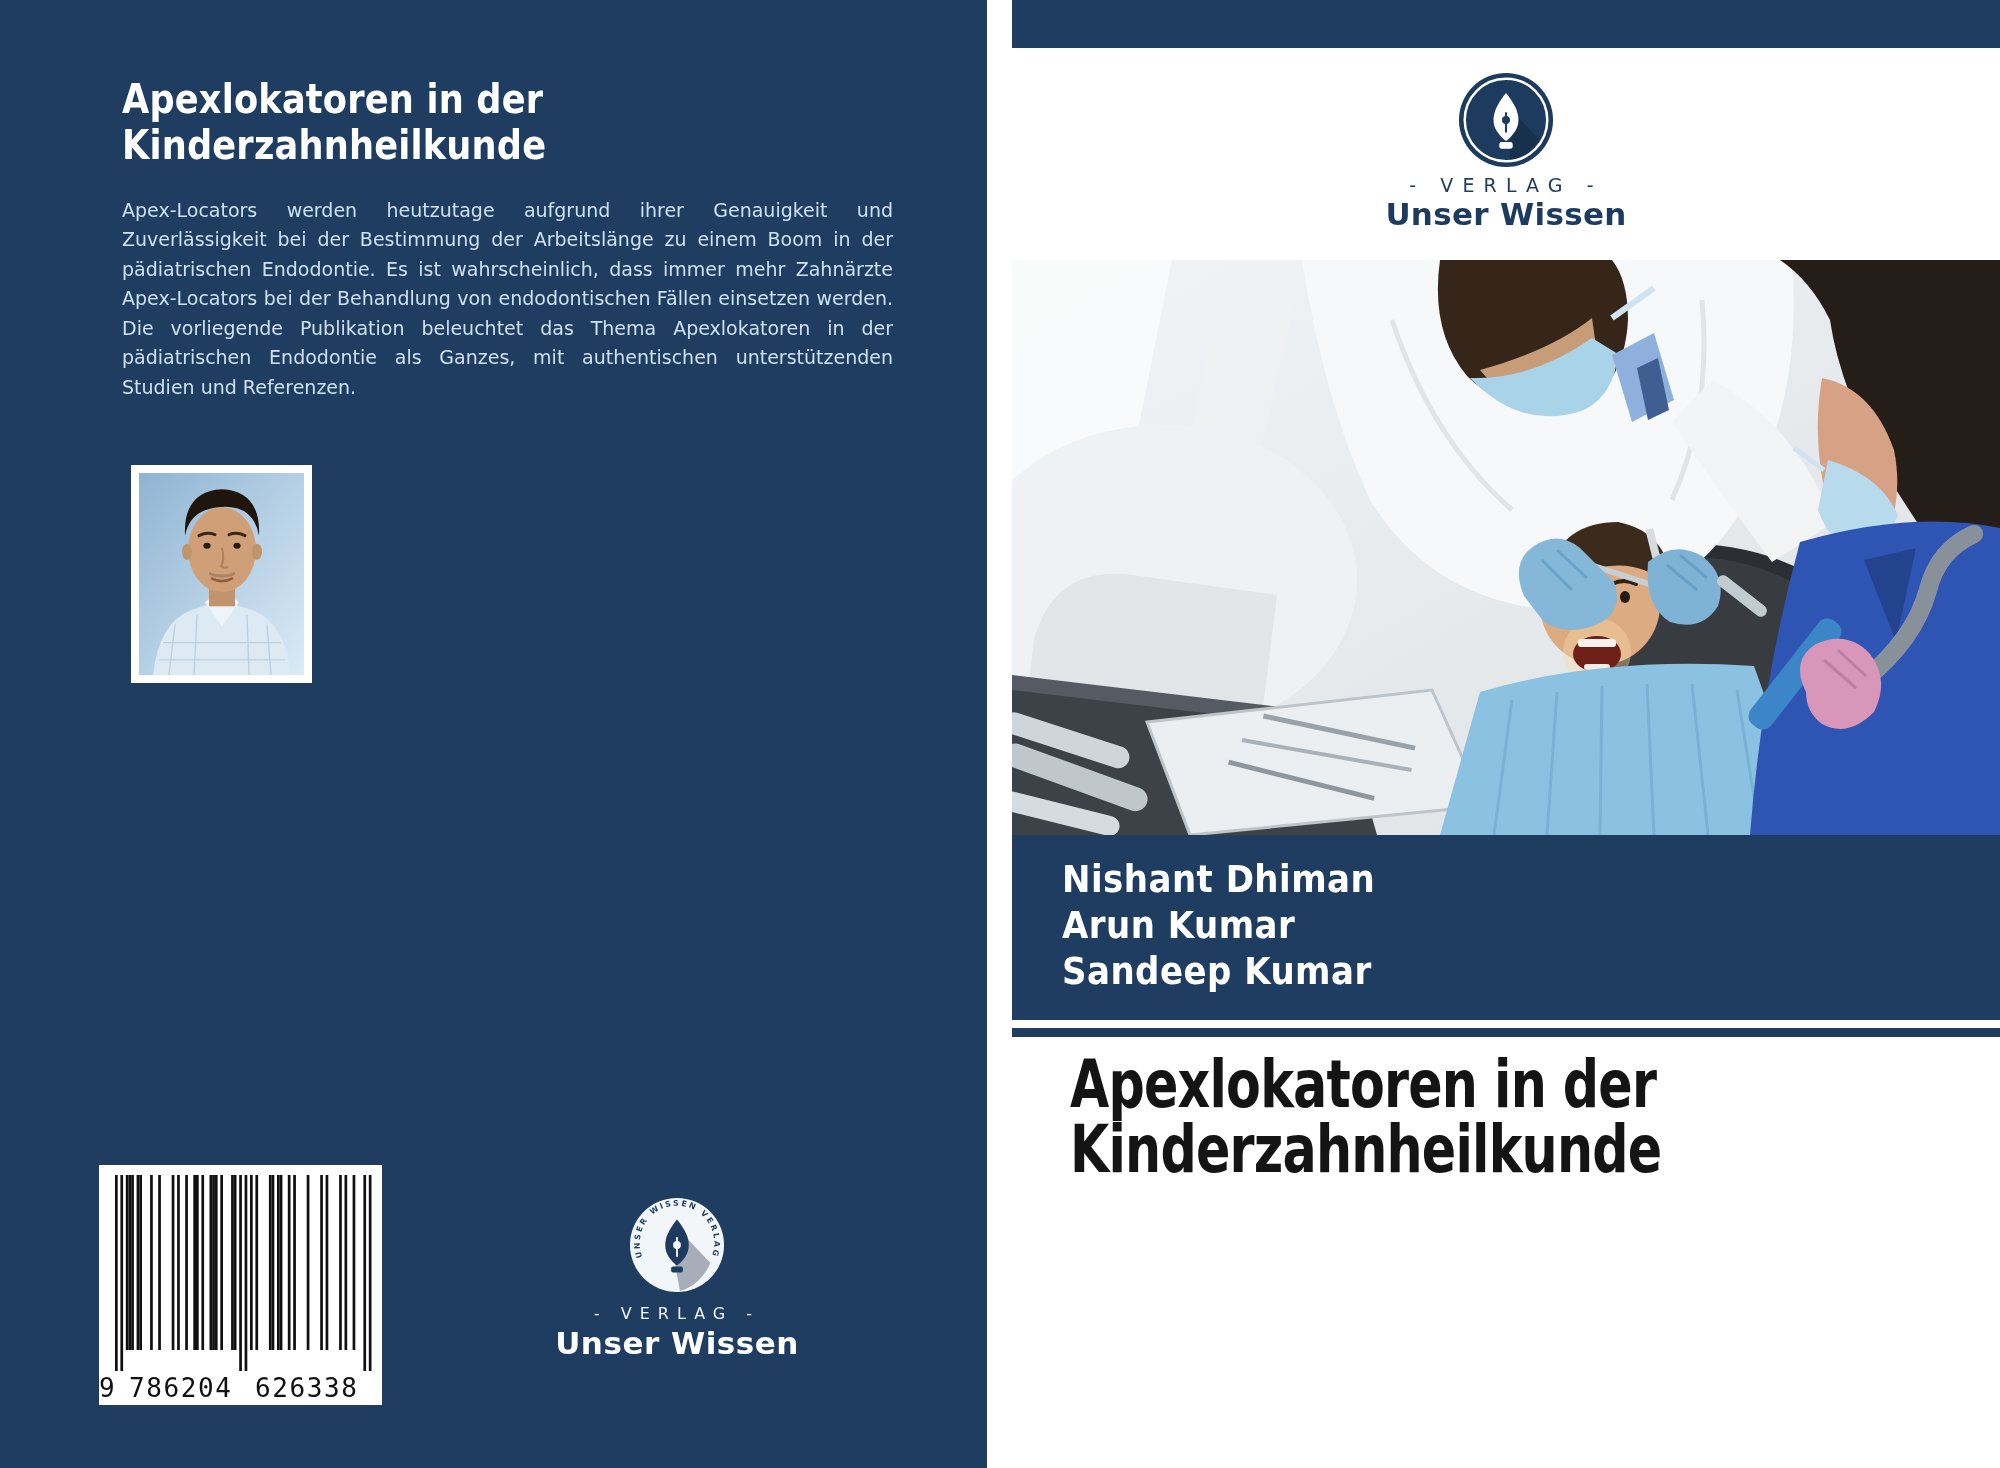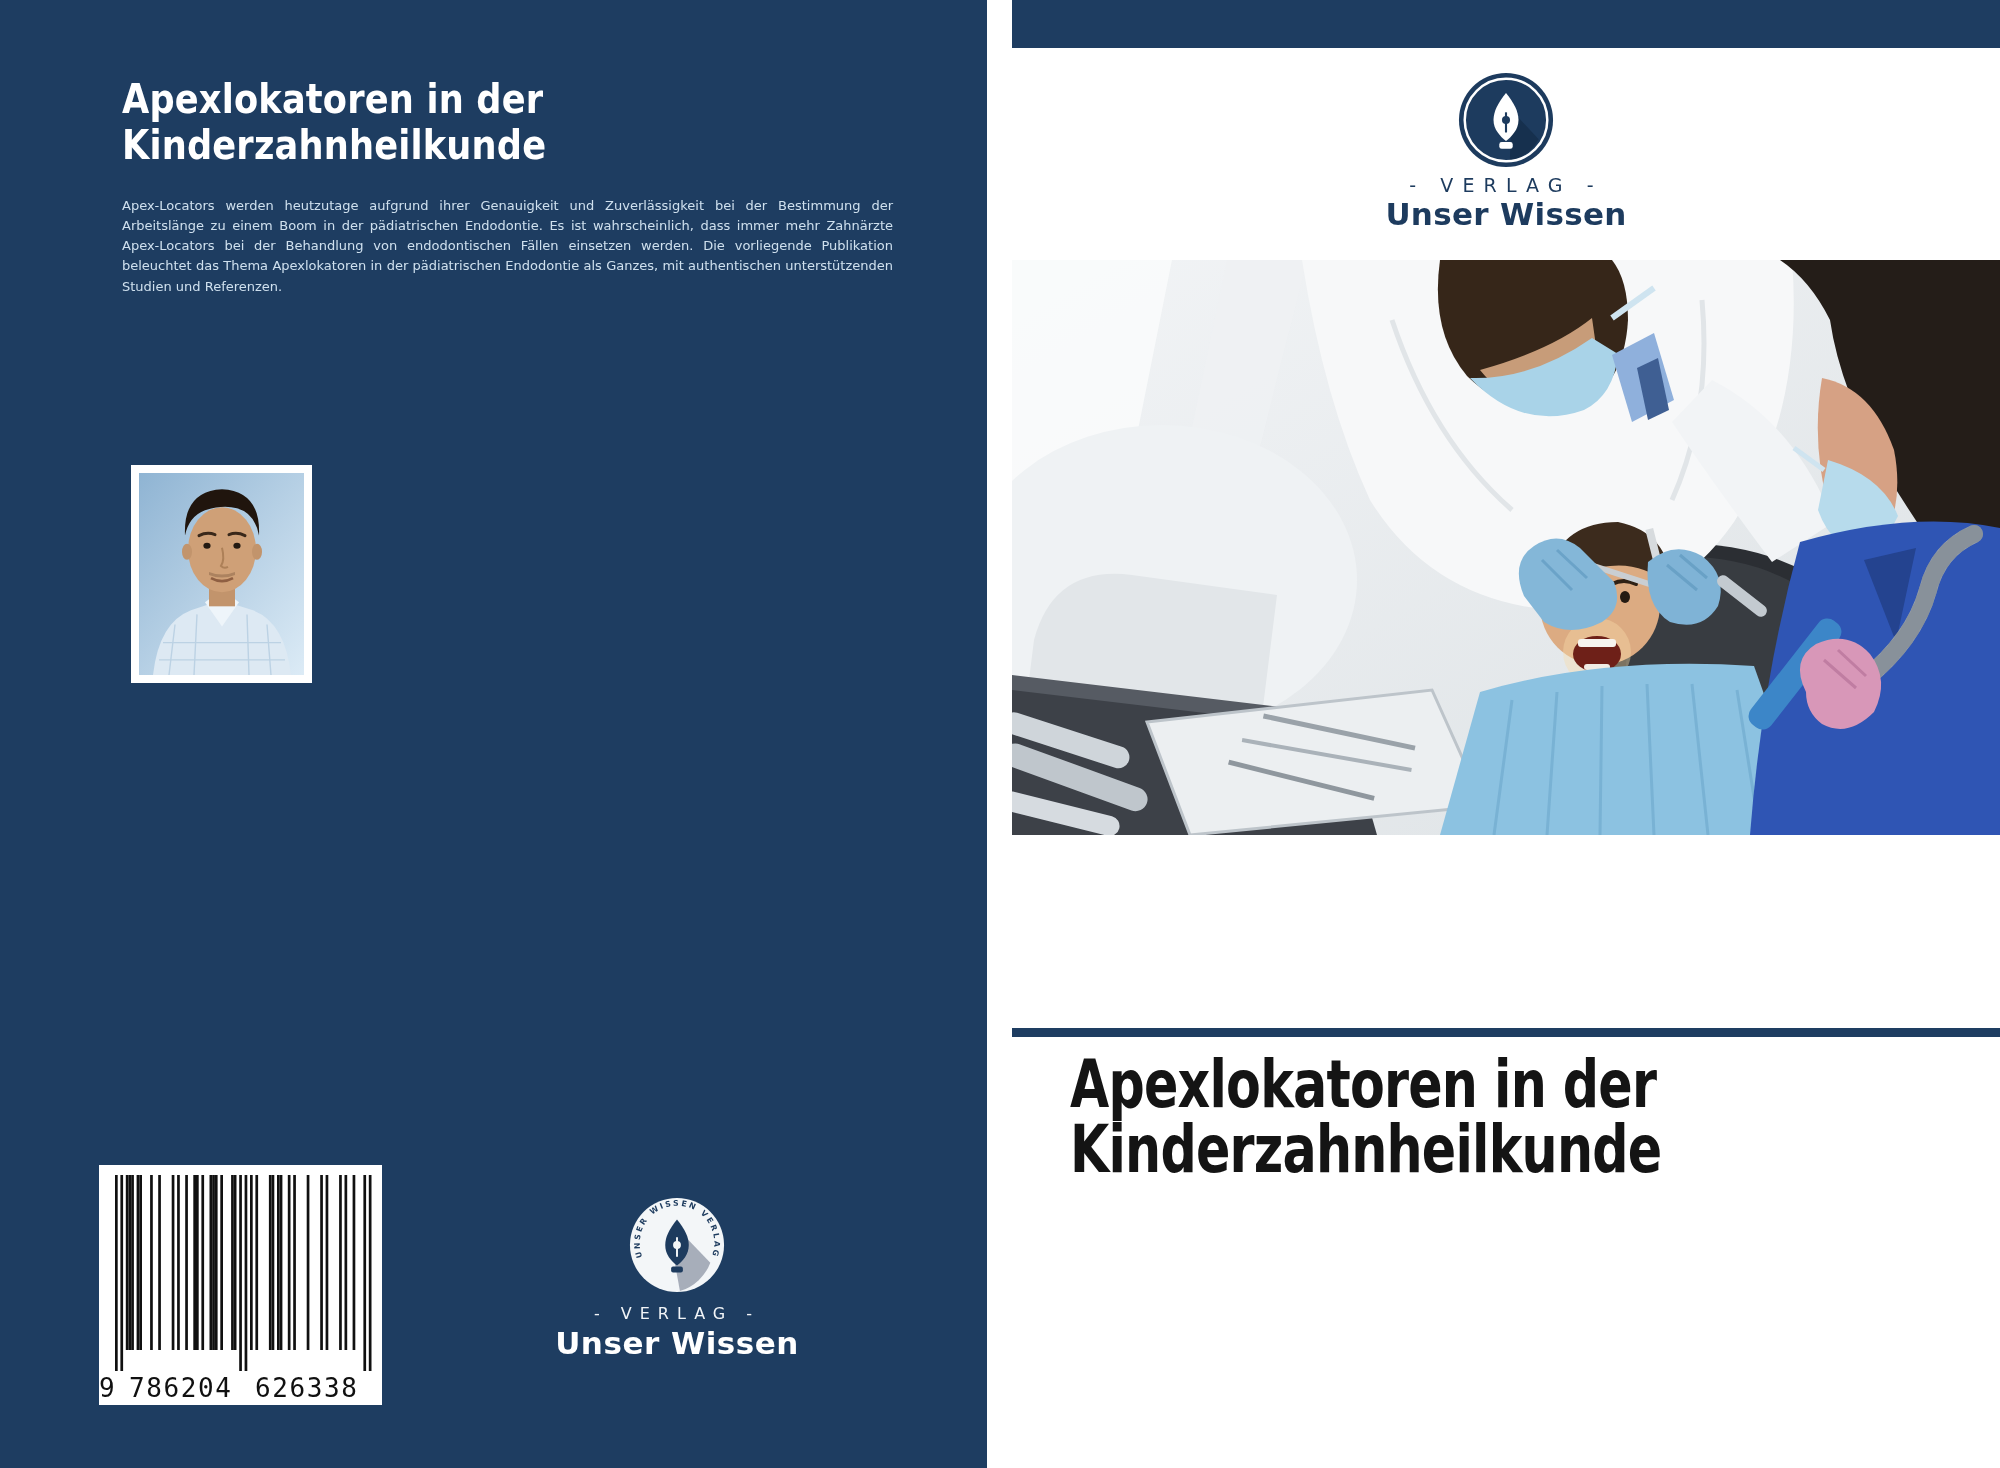--- a/index.html
+++ b/index.html
@@ -9,21 +9,21 @@
   html,body{margin:0;padding:0;background:#ffffff;}
   .cover{position:relative;width:2000px;height:1468px;background:#ffffff;
          font-family:"DejaVu Sans",sans-serif;overflow:hidden;}
 
   
   .back{position:absolute;left:0;top:0;width:987px;height:1468px;background:var(--navy);}
   .back-title{position:absolute;left:122px;top:76px;margin:0;width:760px;
     font-size:40px;font-weight:bold;color:#ffffff;line-height:1.15;
     transform:scaleX(.88);transform-origin:left top;letter-spacing:.2px;}
   .desc{position:absolute;left:122px;top:196px;margin:0;width:771px;
-    font-size:13px;line-height:1.55;color:var(--text_light);
+    font-size:19px;line-height:1.55;color:var(--text_light);
     text-align:justify;text-align-last:left;}
   .portrait{position:absolute;left:131px;top:465px;width:181px;height:218px;
     margin:0;background:#ffffff;box-sizing:border-box;padding:8px;}
   .portrait svg{width:100%;height:100%;display:block;}
   .bio{position:absolute;left:340px;top:462px;margin:0;width:546px;
     font-size:19px;line-height:1.55;color:var(--text_light);
     text-align:justify;text-align-last:left;}
 
   .barcode-box{position:absolute;left:99px;top:1165px;width:283px;height:240px;background:#ffffff;}
   .barcode-box svg{position:absolute;left:0;top:0;width:283px;height:240px;}
@@ -255,18 +255,23 @@
 
         <path d="M852,420 Q902,380 916,330 Q926,290 962,274" fill="none" stroke="#99a2ab" stroke-width="18" stroke-linecap="round"></path>
         <path d="M852,420 Q902,380 916,330 Q926,290 962,274" fill="none" stroke="#7d868f" stroke-width="18" stroke-linecap="round" stroke-dasharray="4 7" opacity=".6"></path>
         <rect x="770" y="348" width="26" height="132" rx="11" fill="#3c86c8" transform="rotate(38 783 414)"></rect>
         <rect x="700" y="330" width="60" height="12" rx="6" fill="#c3cad0" transform="rotate(38 730 336)"></rect>
         <path d="M794,432 Q778,400 804,384 Q836,370 858,394 Q878,420 862,452 Q836,478 810,464 Q794,452 794,432 Z" fill="#d897b8"></path>
         <path d="M812,400 L844,428 M826,390 L854,416" stroke="#c07da2" stroke-width="3" fill="none"></path>
       </svg>
     </div>
 
+    <div class="author-band">
+      <div class="author">Nishant Dhiman</div>
+      <div class="author">Arun Kumar</div>
+      <div class="author">Sandeep Kumar</div>
+    </div>
 
     <div class="divider-navy"></div>
 
     <h2 class="front-title"><span>Apexlokatoren in der</span><br><span>Kinderzahnheilkunde</span></h2>
   </section>
 </div>
 
 </body></html>

